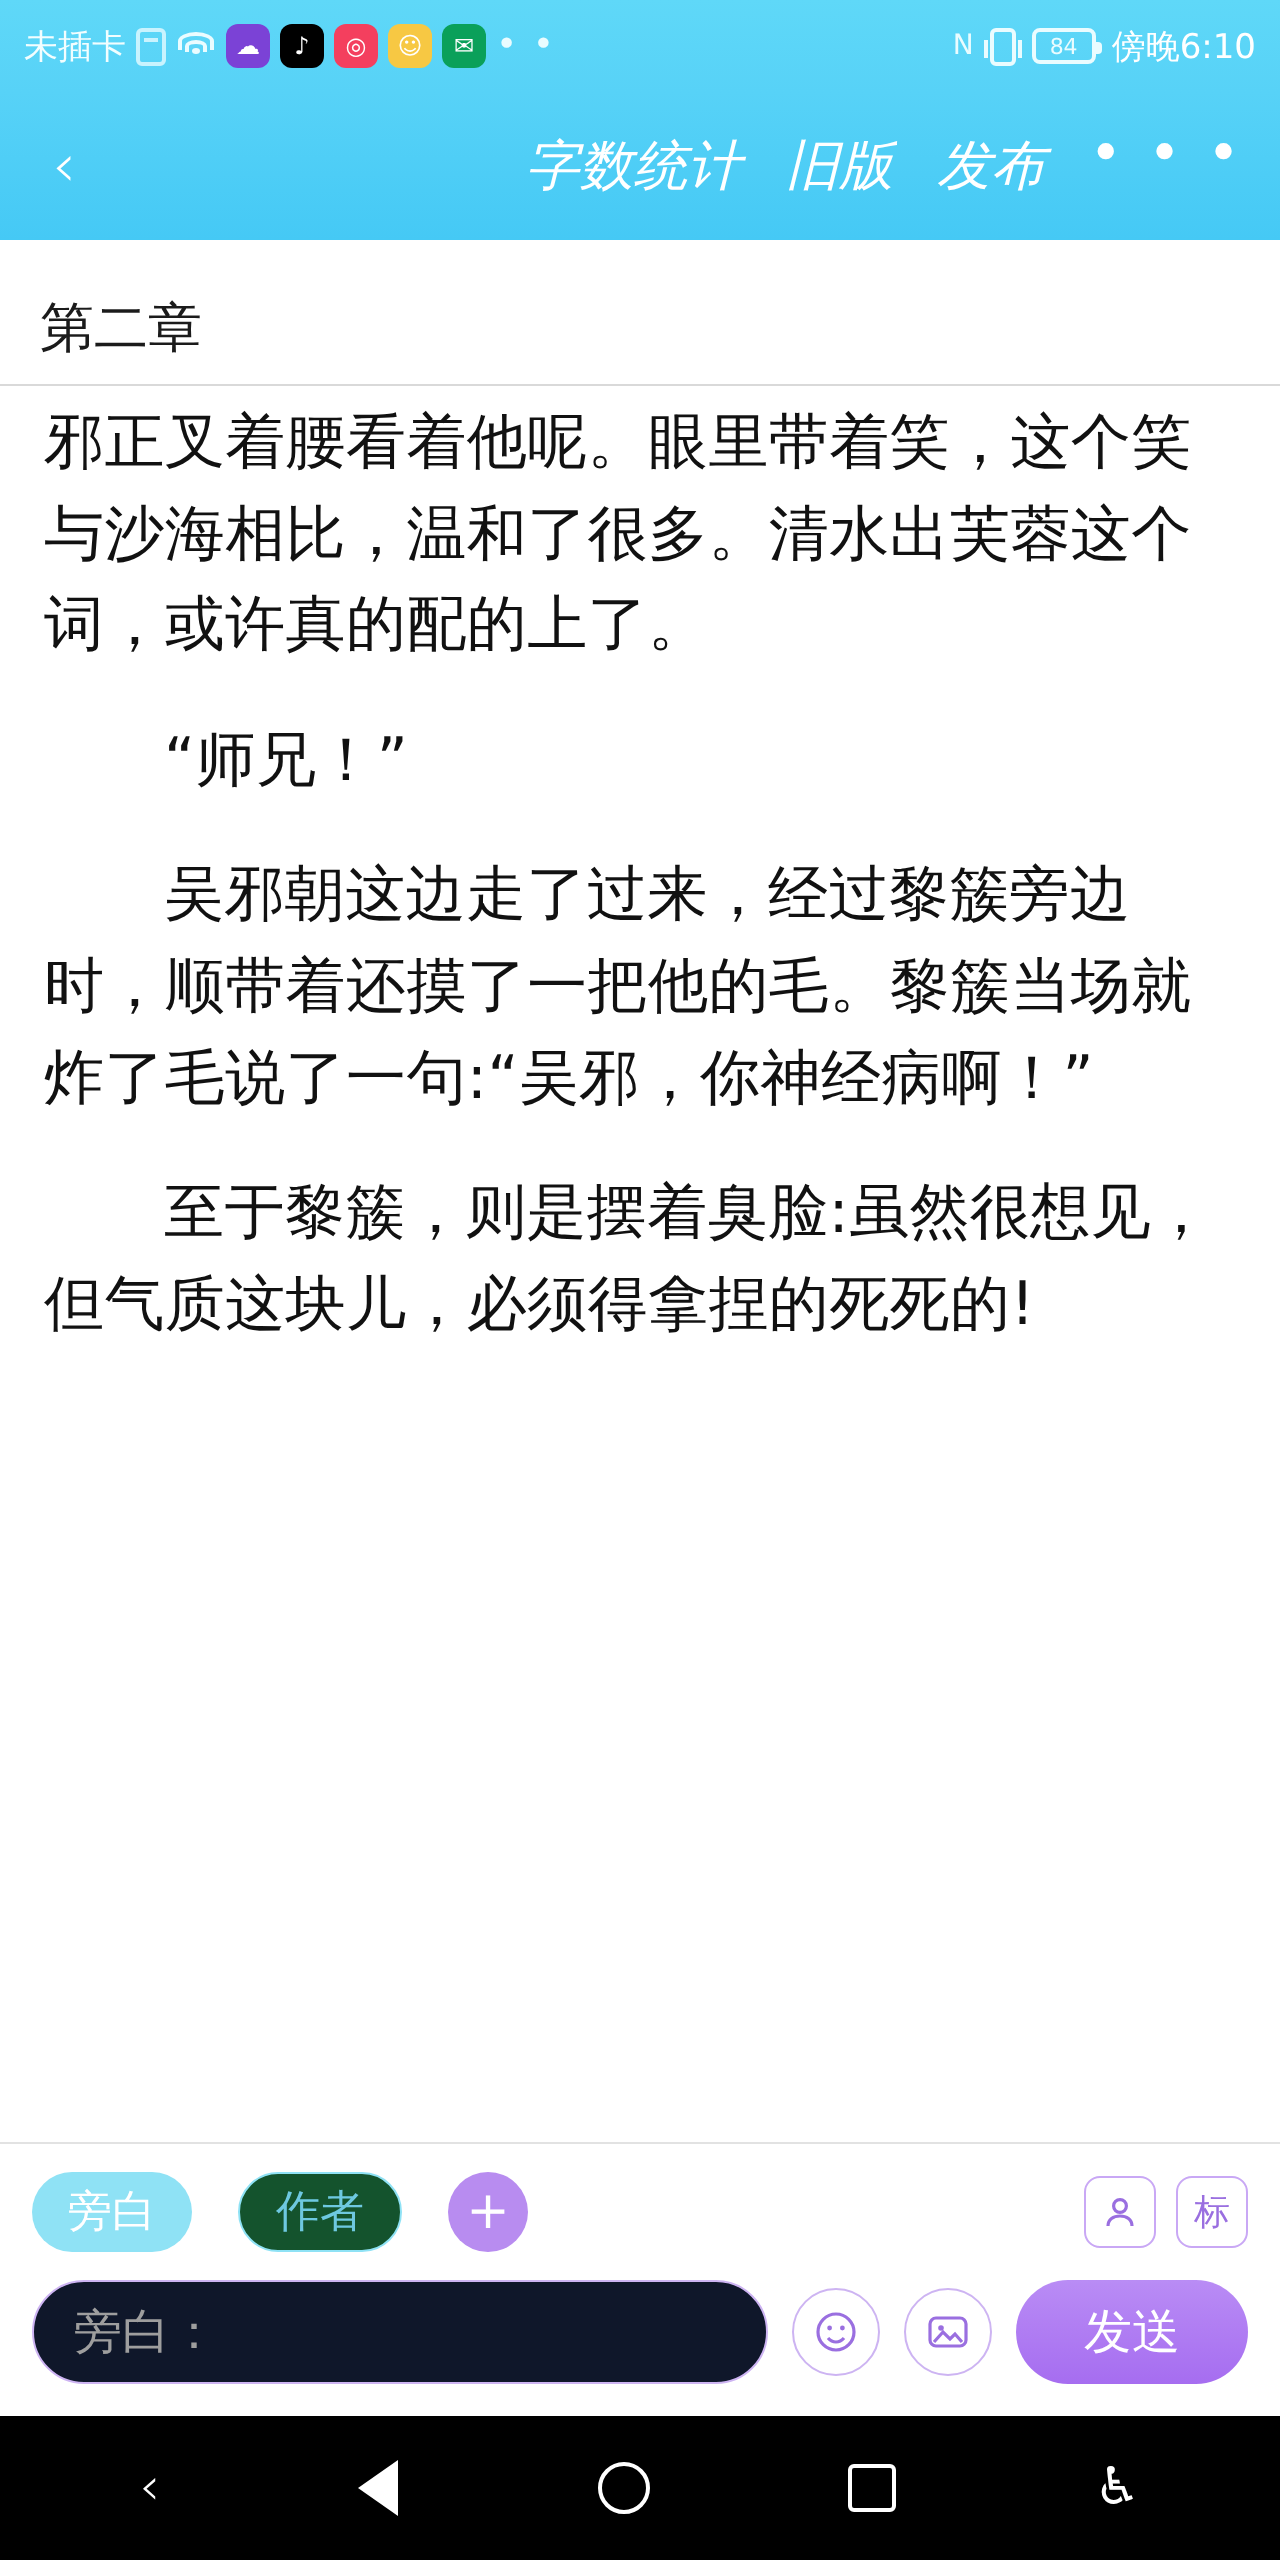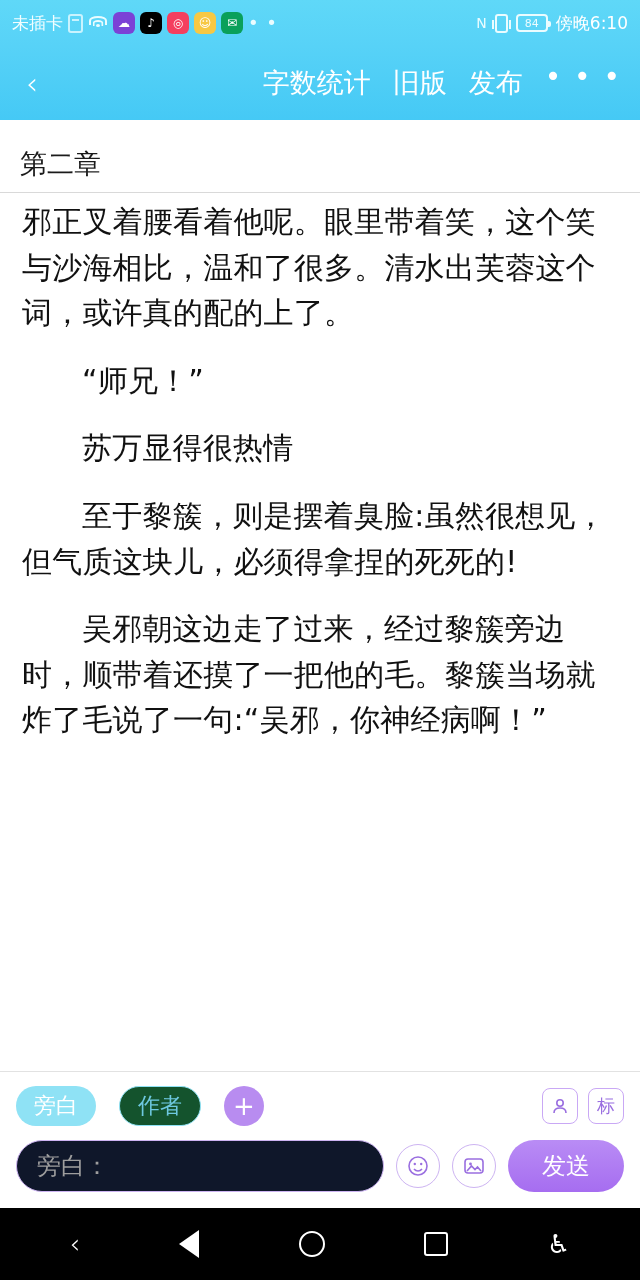--- a/index.html
+++ b/index.html
@@ -59,21 +59,21 @@
     background: linear-gradient(180deg,#57d2f7 0%, #45c9f5 100%);
     display: flex; align-items: center;
     color: #ffffff;
     padding: 0 18px 0 10px;
     flex: 0 0 auto;
   }
   .back-chev {
     width: 44px; height: 44px; display:flex;align-items:center;justify-content:center;
     font-size: 30px; color: #ffffff; font-weight: 300;
   }
-  .title-actions { margin-left: auto; display:flex; align-items:center; gap: 22px; }
+  .title-actions { margin-left: auto; display:flex; align-items:center; gap: 22px; font-style: italic; }
   .title-actions .ta { font-size: 27px; color:#ffffff; }
   .title-more { font-size: 28px; color: #fff; letter-spacing: 2px; line-height: 12px; padding-bottom:12px;}
 
   
   .chapter {
     padding: 26px 20px 6px 20px;
     font-size: 27px;
     color: #1b1b1b;
     flex: 0 0 auto;
   }
@@ -189,23 +189,22 @@
       <span class="title-more">• • •</span>
     </div>
   </div>
 
   <div class="chapter">第二章</div>
   <div class="divider"></div>
 
   <div class="content">
     <p class="first">邪正叉着腰看着他呢。眼里带着笑，这个笑与沙海相比，温和了很多。清水出芙蓉这个词，或许真的配的上了。</p>
     <p class="indent">“师兄！”</p>
-    <p class="indent">苏万显得很热情</p>
+    <p class="indent">吴邪朝这边走了过来，经过黎簇旁边时，顺带着还摸了一把他的毛。黎簇当场就炸了毛说了一句:“吴邪，你神经病啊！”</p>
     <p class="indent">至于黎簇，则是摆着臭脸:虽然很想见，但气质这块儿，必须得拿捏的死死的!</p>
-    <p class="indent">吴邪朝这边走了过来，经过黎簇旁边时，顺带着还摸了一把他的毛。黎簇当场就炸了毛说了一句:“吴邪，你神经病啊！”</p>
   </div>
 
   <div class="editor">
     <div class="chips">
       <div class="chip chip-active">旁白</div>
       <div class="chip chip-outline">作者</div>
       <div class="chip-plus">+</div>
       <div class="chips-right">
         <div class="sq-btn">
           <svg width="20" height="20" viewBox="0 0 20 20">

